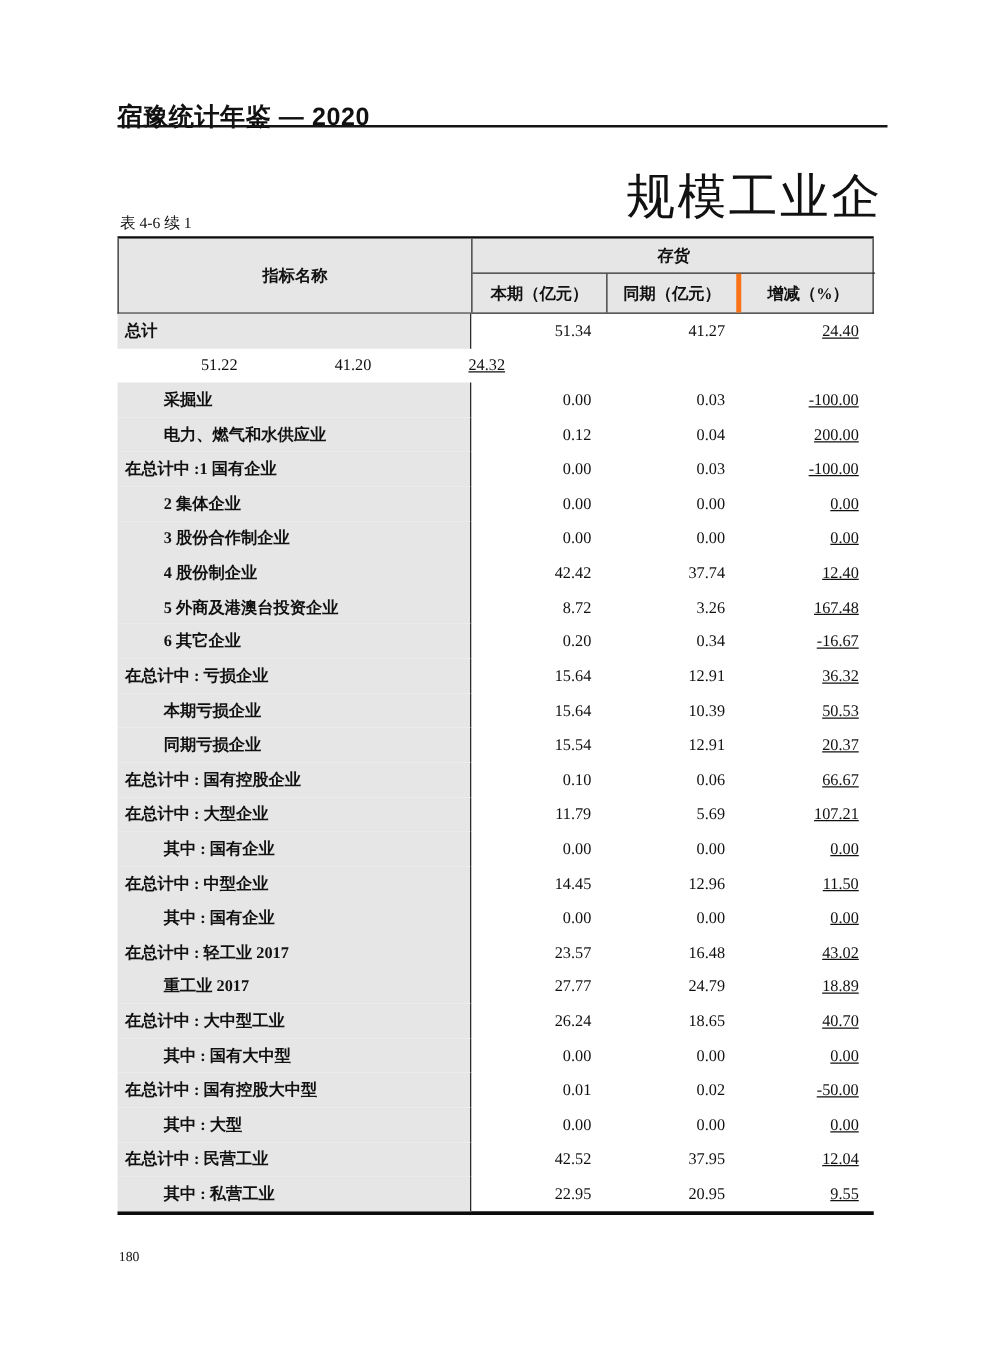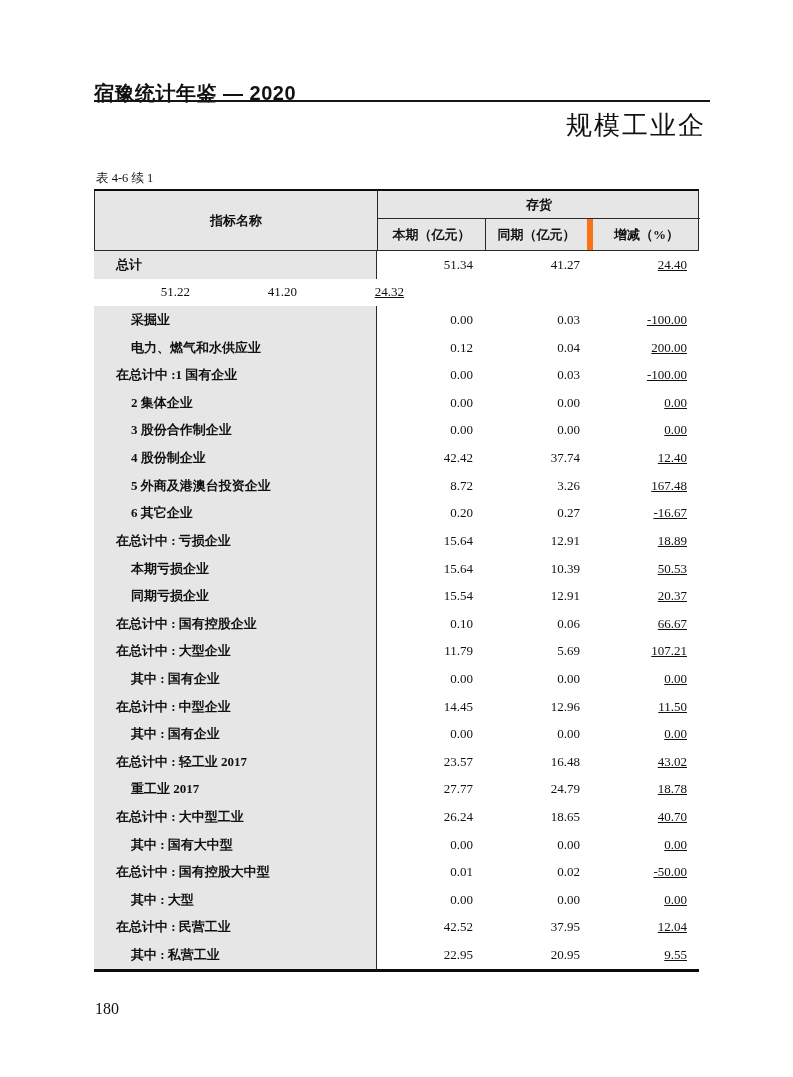--- a/index.html
+++ b/index.html
@@ -19,22 +19,22 @@
     font-family:"Liberation Sans","DejaVu Sans",sans-serif;
     font-weight:bold;font-size:20px;letter-spacing:.5px;color:#111;
   }
   .head-rule{
     position:absolute;left:0;top:100px;width:100%;
     border-top:2.5px solid #151515;
   }
 
   
   .section-title{
-    position:absolute;right:4px;top:108px;
-    font-size:26px;font-weight:400;letter-spacing:2px;color:#111;
+    position:absolute;right:4px;top:130px;
+    font-size:39px;font-weight:400;letter-spacing:2px;color:#111;
     font-family:"Liberation Serif","DejaVu Serif",serif;
   }
 
   
   .table-caption{
     position:absolute;left:2px;top:170px;
     font-size:12.5px;font-weight:400;color:#111;
   }
 
   
@@ -53,50 +53,50 @@
     border-bottom:1px solid #2a2a2a;
     box-sizing:border-box;
   }
   .thead .cell{
     display:flex;align-items:center;justify-content:center;
     font-weight:600;color:#111;
   }
   .th-indicator{grid-column:1;grid-row:1/3;border-right:1px solid #2a2a2a;}
   .th-group{grid-column:2/5;grid-row:1;border-bottom:1px solid #2a2a2a;}
   .th-sub1{grid-column:2;grid-row:2;border-right:1px solid #2a2a2a;}
-  .th-sub2{grid-column:3;grid-row:2;border-right:6px solid #f97316;}
+  .th-sub2{grid-column:3;grid-row:2;border-right:4px solid #f97316;}
   .th-sub3{grid-column:4;grid-row:2;}
 
   .tbody{
     border-bottom:3px solid #0c0c0c;
   }
   .t-row{
     display:flex;height:27.62px;align-items:center;
   }
   .c-label{
     width:283px;align-self:stretch;display:flex;align-items:center;
     background:#e6e6e6;border-right:1px solid #2a2a2a;
     box-sizing:border-box;
-    padding-left:22px;
+    padding-left:6px;
     font-weight:600;color:#111;
     white-space:nowrap;
   }
   .c-label.indent{padding-left:37px;}
   .c-num{
     box-sizing:border-box;text-align:right;padding-right:12px;
     font-weight:400;color:#111;
     font-family:"Liberation Serif","DejaVu Serif",serif;
   }
   .c-num.v1{width:108px;}
   .c-num.v2{width:107px;}
   .c-num.v3{width:107px;text-decoration:underline;}
 
   .page-number{
     position:absolute;left:95px;top:1000px;
-    font-size:16px;color:#111;
+    font-size:11px;color:#111;
   }
 </style>
 </head>
 <body>
 
 <div class="content">
 
   <div class="running-head">宿豫统计年鉴 — 2020</div>
   <div class="head-rule"></div>
 
@@ -180,30 +180,30 @@
       </div>
       <div class="c-num v1">8.72</div>
       <div class="c-num v2">3.26</div>
       <div class="c-num v3">167.48</div>
     </div>
         <div class="t-row">
       <div class="c-label indent">
         <span class="lbl">6 其它企业</span>
       </div>
       <div class="c-num v1">0.20</div>
-      <div class="c-num v2">0.27</div>
+      <div class="c-num v2">0.34</div>
       <div class="c-num v3">-16.67</div>
     </div>
         <div class="t-row">
       <div class="c-label">
         <span class="lbl">在总计中 : 亏损企业</span>
       </div>
       <div class="c-num v1">15.64</div>
       <div class="c-num v2">12.91</div>
-      <div class="c-num v3">18.89</div>
+      <div class="c-num v3">36.32</div>
     </div>
         <div class="t-row">
       <div class="c-label indent">
         <span class="lbl">本期亏损企业</span>
       </div>
       <div class="c-num v1">15.64</div>
       <div class="c-num v2">10.39</div>
       <div class="c-num v3">50.53</div>
     </div>
         <div class="t-row">
@@ -261,21 +261,21 @@
       <div class="c-num v1">23.57</div>
       <div class="c-num v2">16.48</div>
       <div class="c-num v3">43.02</div>
     </div>
         <div class="t-row">
       <div class="c-label indent">
         <span class="lbl">重工业 2017</span>
       </div>
       <div class="c-num v1">27.77</div>
       <div class="c-num v2">24.79</div>
-      <div class="c-num v3">18.78</div>
+      <div class="c-num v3">18.89</div>
     </div>
         <div class="t-row">
       <div class="c-label">
         <span class="lbl">在总计中 : 大中型工业</span>
       </div>
       <div class="c-num v1">26.24</div>
       <div class="c-num v2">18.65</div>
       <div class="c-num v3">40.70</div>
     </div>
         <div class="t-row">

